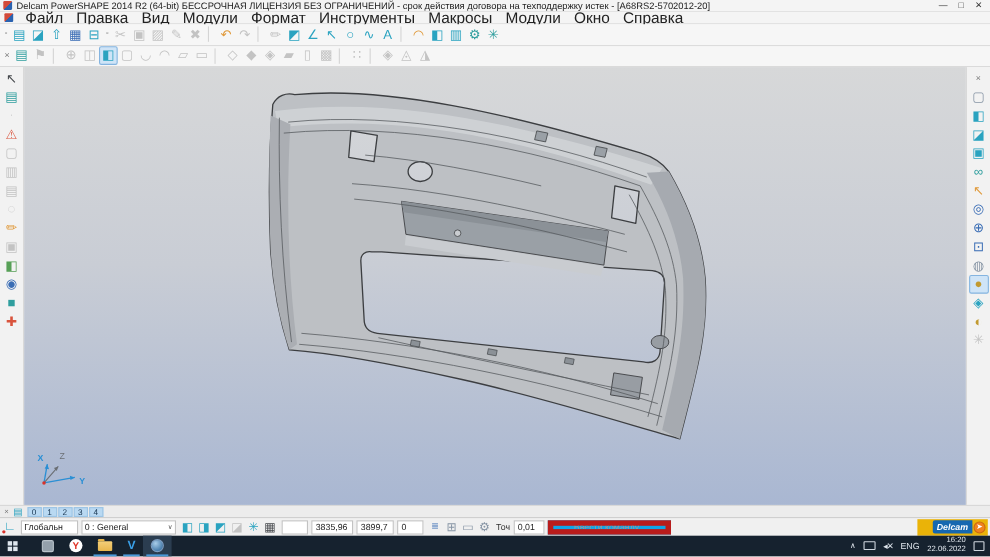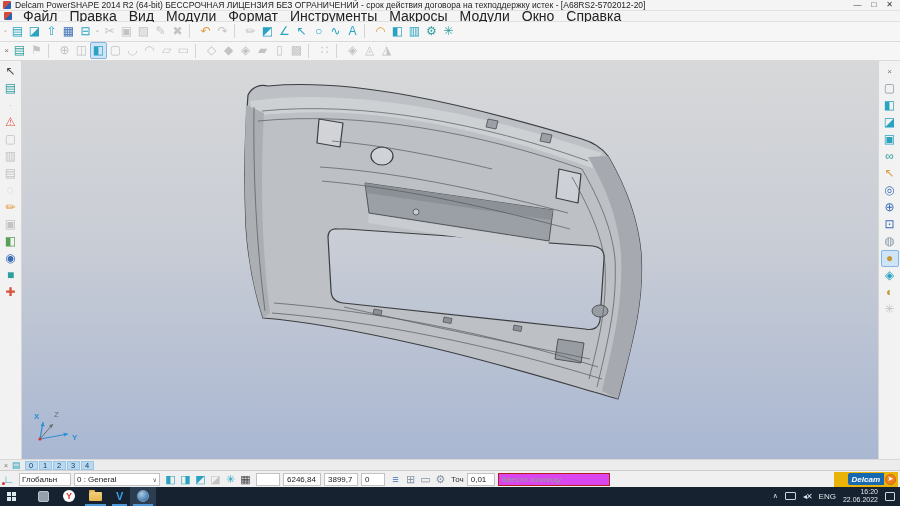--- a/index.html
+++ b/index.html
@@ -54,21 +54,21 @@
   .lvl{min-width:13px;height:9px;background:#b9d9f2;border:1px solid #9cc4e4;font-size:7.5px;line-height:8px;text-align:center;color:#16334f;margin-right:1px;}
 
   
   .statusbar{height:17px;background:#f0f0f0;border-top:1px solid #cfcfcf;display:flex;align-items:center;font-size:8px;color:#333;padding:0 2px;gap:3px;}
   .wpicon{position:relative;color:#2aa3c0;font-size:11px;width:14px;text-align:center;}
   .wpicon .reddot{position:absolute;left:0;bottom:0;width:3px;height:3px;background:#d9322b;border-radius:50%;}
   .cmb{height:13px;background:#fff;border:1px solid #c2c2c2;display:flex;align-items:center;font-size:8px;padding:0 2px;gap:18px;color:#222;}
   .cmb .car{font-size:6px;color:#555;}
   .sic{width:15px;height:15px;display:flex;align-items:center;justify-content:center;font-size:11px;}
   .fld{height:13px;background:#fff;border:1px solid #c2c2c2;font-size:8px;display:flex;align-items:center;padding:0 3px;color:#222;}
-  .cmd{height:13px;width:112px;border:1px solid #b91c1c;background:#d946ef;font-size:8px;font-family:"Liberation Sans",sans-serif;padding:0 3px;color:#333;}
+  .cmd{height:13px;width:112px;border:5px solid #b91c1c;background:#0ea5e9;font-size:8px;font-family:"Liberation Sans",sans-serif;padding:0 19px;color:#333;}
   .cmd::placeholder{color:#9a9a9a;}
   .brandwrap{margin-left:auto;display:flex;align-items:center;background:#eab308;height:15px;padding:0 2px 0 14px;}
   .brand{background:#1668b0;color:#fff;font-size:8px;font-style:italic;font-weight:bold;height:12px;display:flex;align-items:center;padding:0 4px;border-radius:2px 0 0 2px;}
   .brandball{width:11px;height:11px;border-radius:50%;background:#f0821e;border:1px solid #c96a12;display:flex;align-items:center;justify-content:center;color:#fff;font-size:7px;margin-left:1px;}
 
   
   .taskbar{height:19px;background:#16222f;display:flex;align-items:center;color:#e8edf3;flex:1;}
   .tbtn{height:19px;display:flex;align-items:center;justify-content:center;padding:0 7px;position:relative;}
   .tbtn.active{background:#2b3d50;}
   .tbtn .under{position:absolute;bottom:0;left:3px;right:3px;height:2px;background:#4a98d8;}
@@ -405,21 +405,21 @@
 
         <span class="sic" data-cls="cyan">◩</span>
 
         <span class="sic" data-cls="gray">◪</span>
 
         <span class="sic" data-cls="cyan">✳</span>
 
         <span class="sic" data-cls="dark">▦</span>
       </span>
     <span class="fld" style="width:24px;"></span>
-    <span class="fld" style="width:38px;">6246,84</span>
+    <span class="fld" style="width:38px;">3835,96</span>
     <span class="fld" style="width:34px;">3899,7</span>
     <span class="fld" style="width:24px;">0</span>
     <span style="display:flex;">
 
         <span class="sic" data-cls="blue">≡</span>
 
         <span class="sic" data-cls="steel">⊞</span>
 
         <span class="sic" data-cls="steel">▭</span>
 

